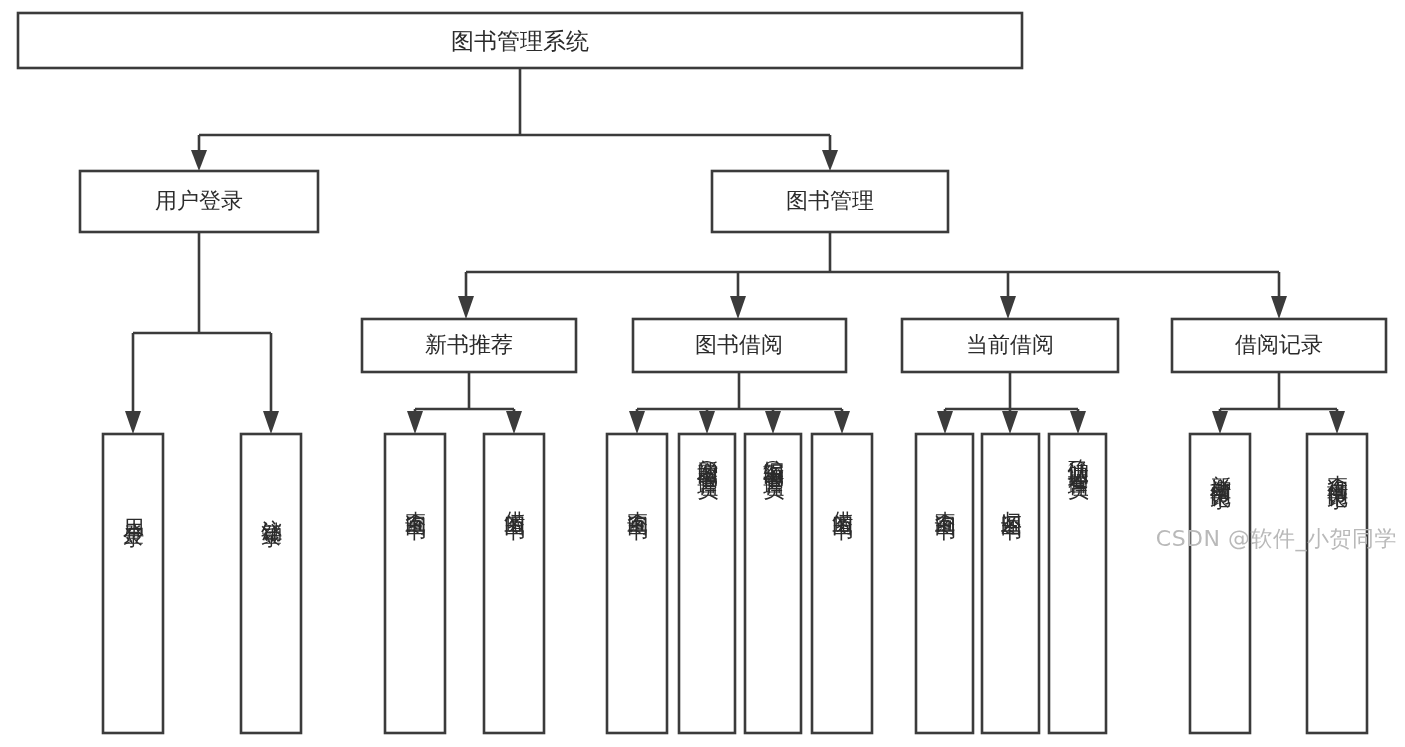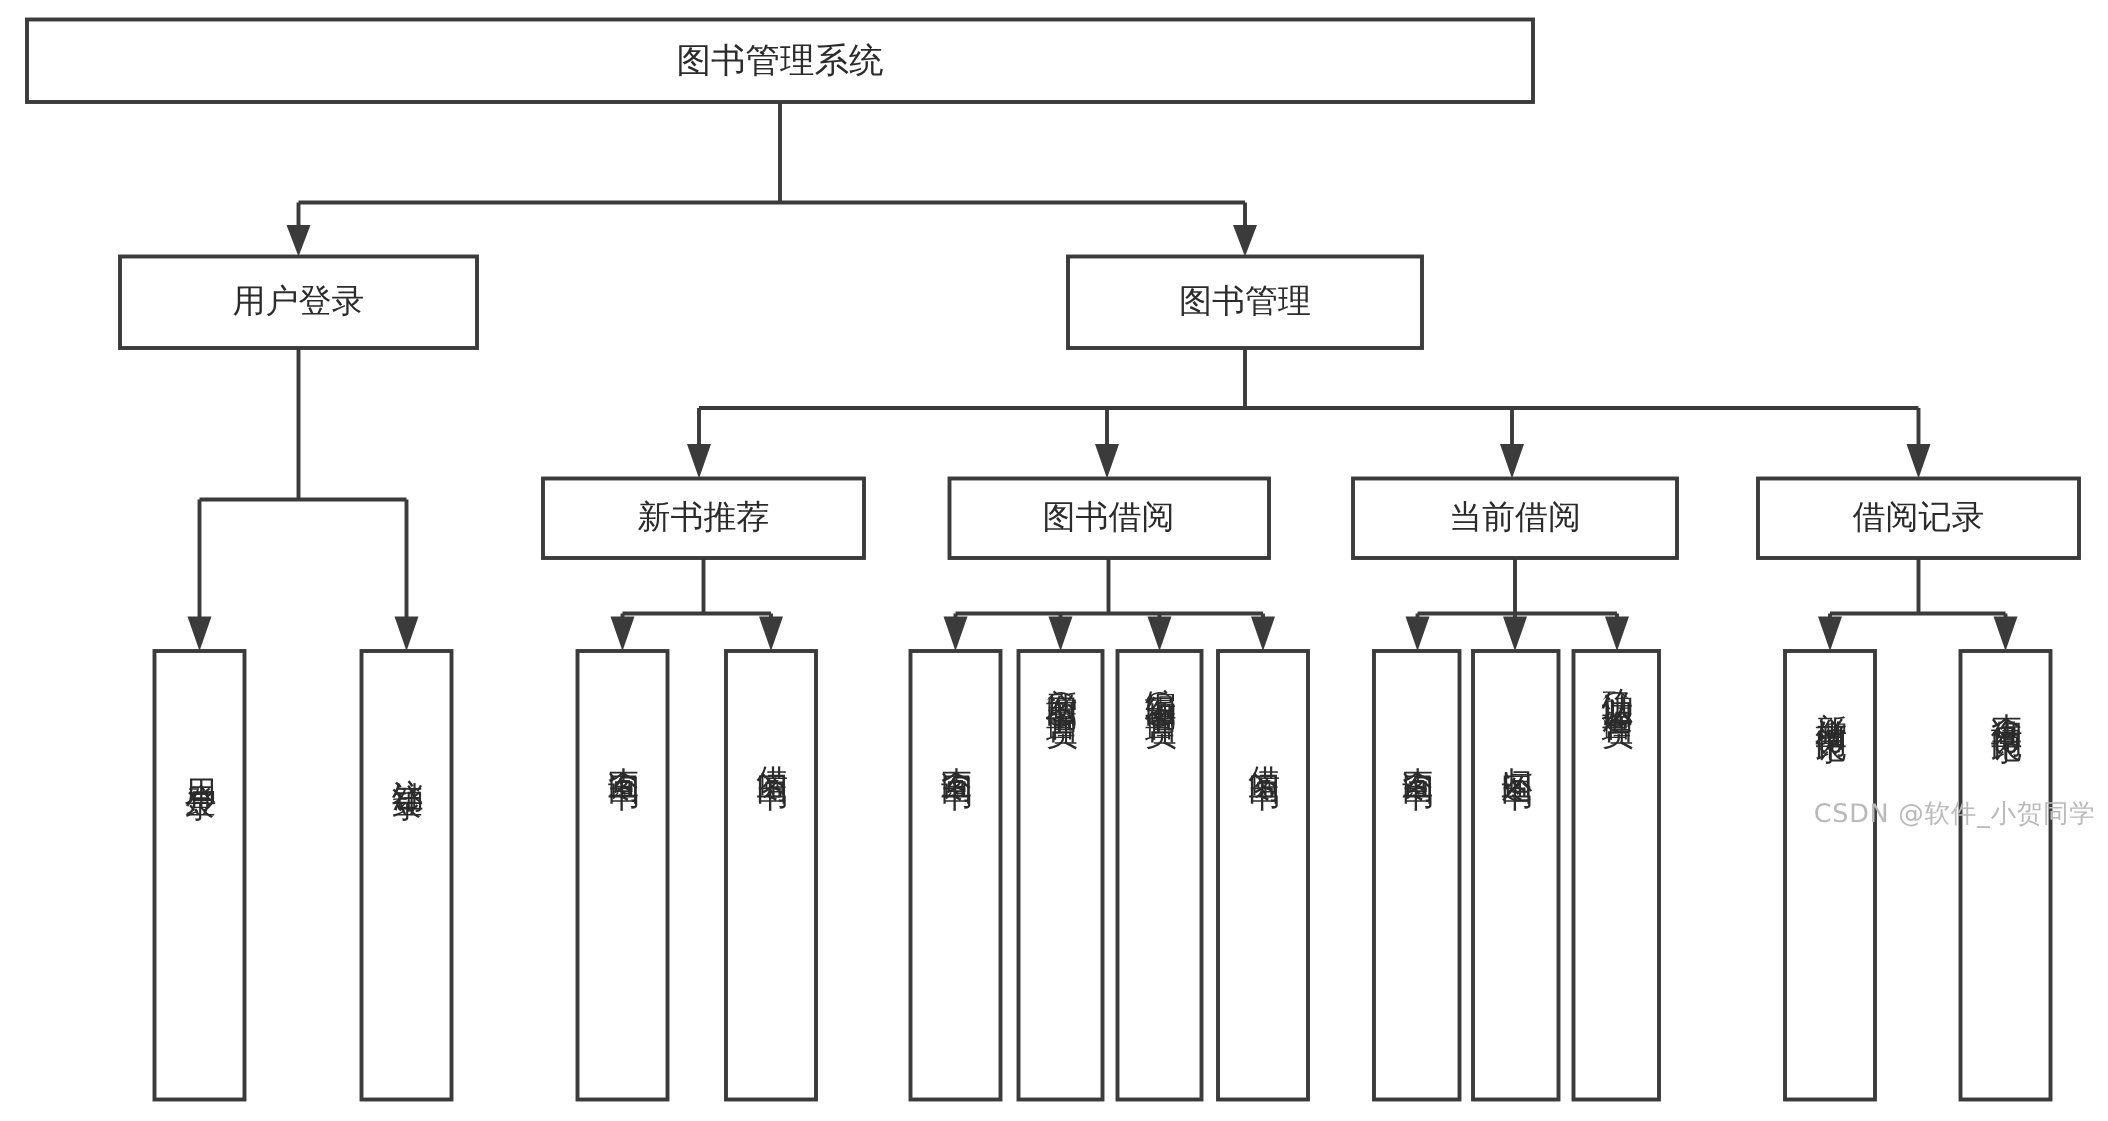--- a/index.html
+++ b/index.html
@@ -71,21 +71,21 @@
     line-height: 1.32;
     letter-spacing: 3px;
     color: #2b2b2b;
     white-space: nowrap;
   }
   #watermark {
     position: absolute;
     right: 8px;
     bottom: 4px;
     font-family: "DejaVu Sans", "Liberation Sans", sans-serif;
-    font-size: 17px;
+    font-size: 22px;
     color: #b9b9b9;
     letter-spacing: 0.5px;
     white-space: nowrap;
   }
 </style>
 </head>
 <body>
 
 <div id="diagram-root">
 

